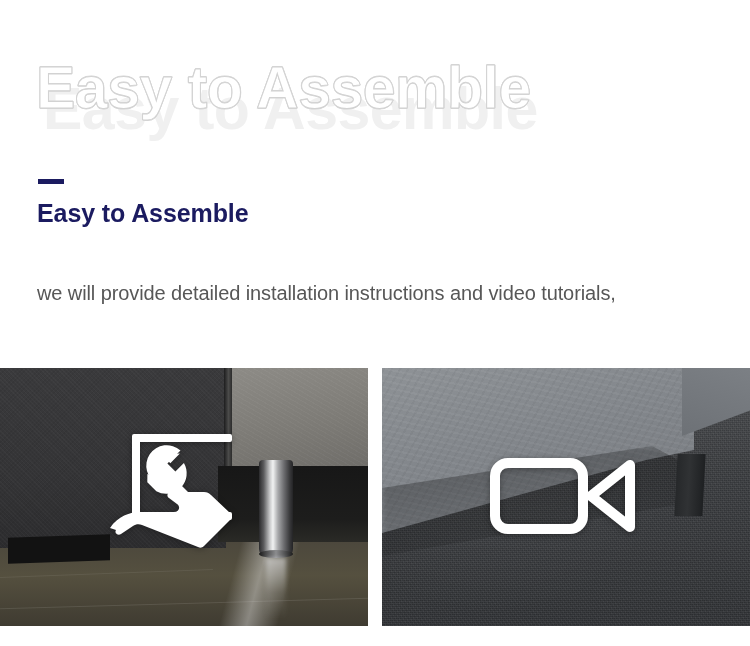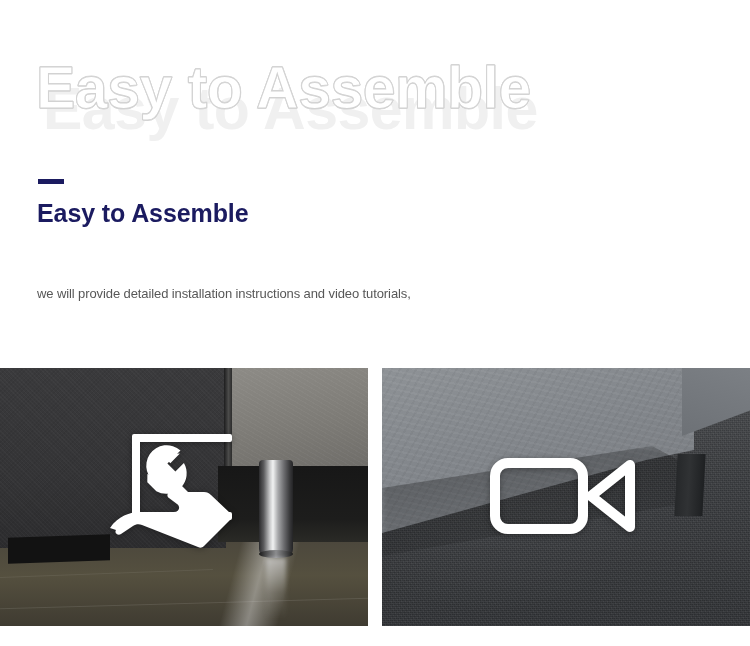--- a/index.html
+++ b/index.html
@@ -71,21 +71,21 @@
     letter-spacing: -0.1px;
     line-height: 30px;
   }
 
   
   .body-copy {
     position: absolute;
     left: 37px;
     top: 278px;
     width: 700px;
-    font-size: 13px;
+    font-size: 20px;
     line-height: 31px;
     color: #575757;
     letter-spacing: -0.1px;
   }
   .body-copy .line { display: block; white-space: nowrap; }
 
   
   .photos {
     position: absolute;
     left: 0;

